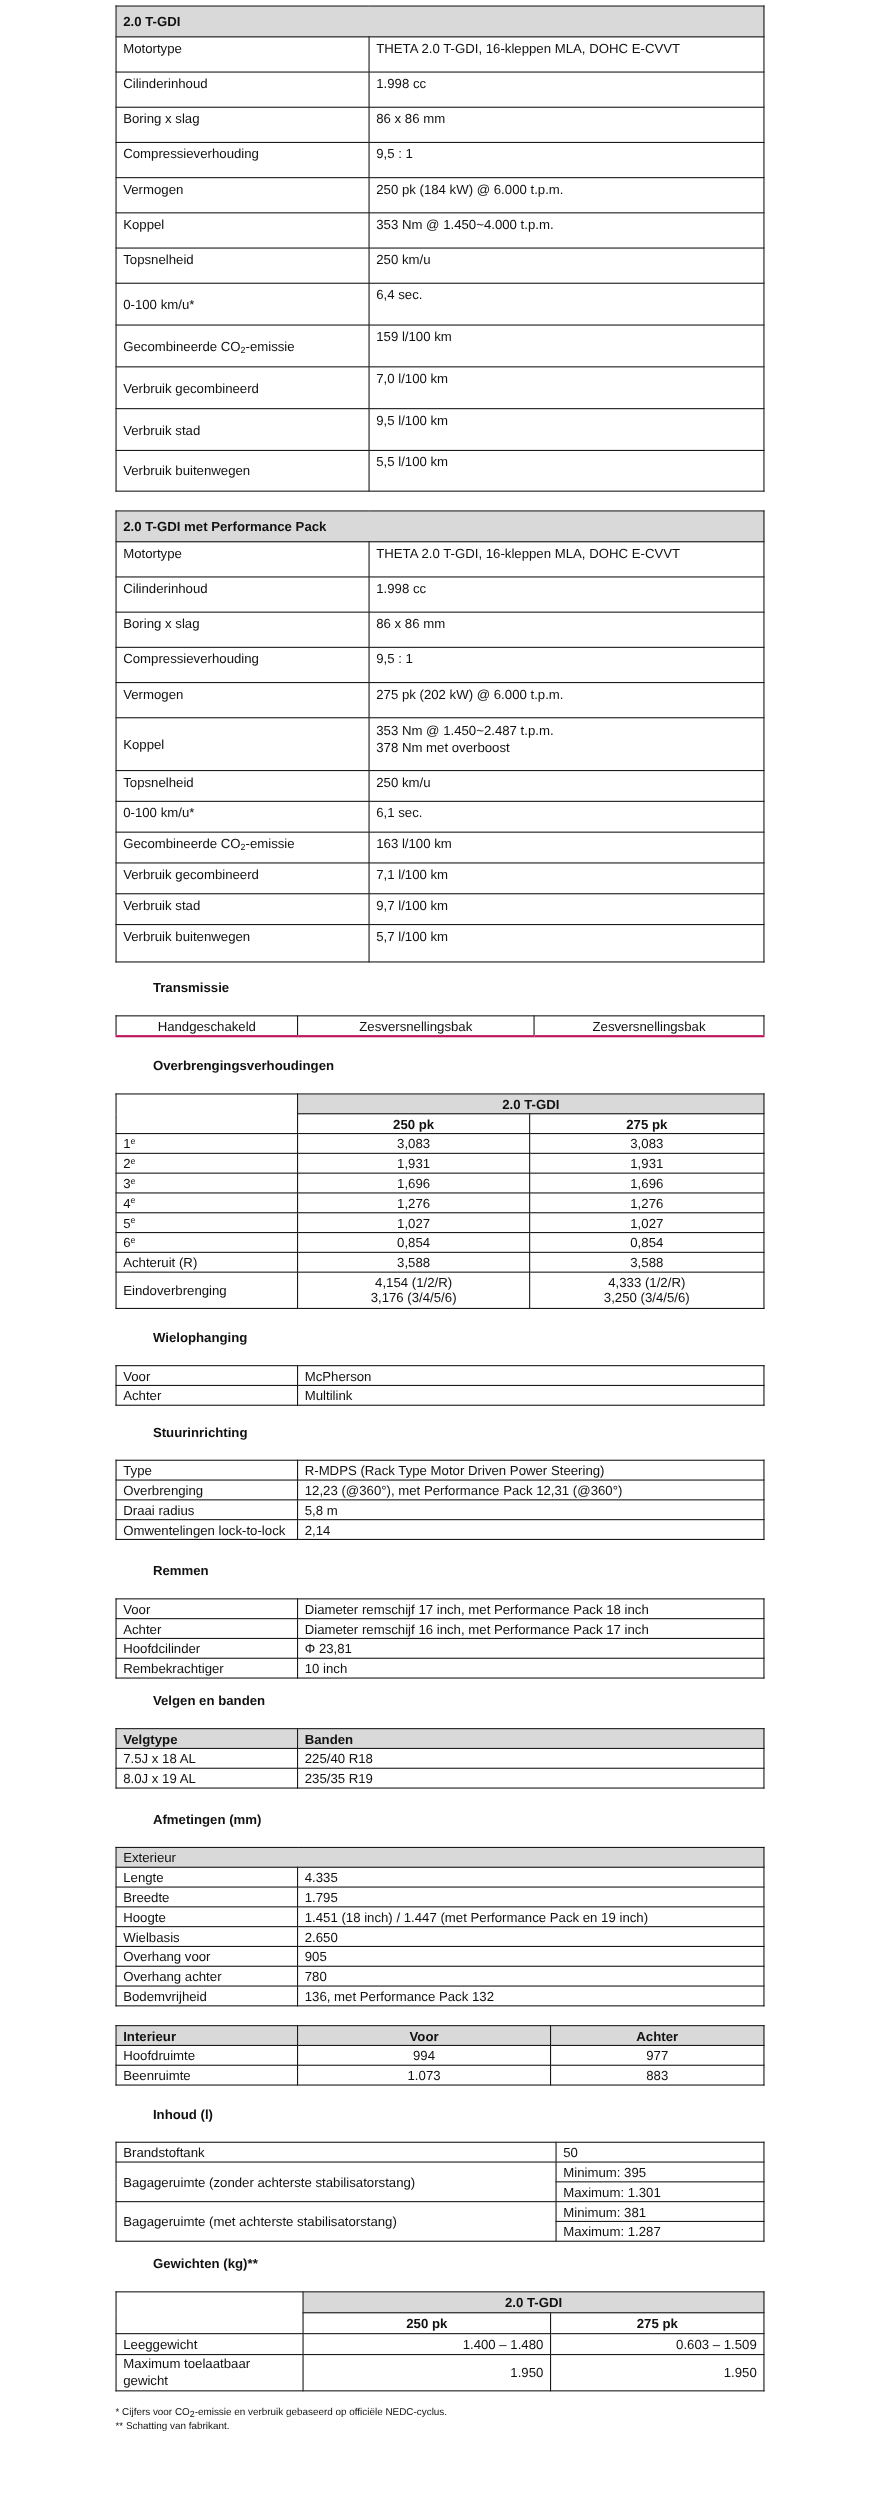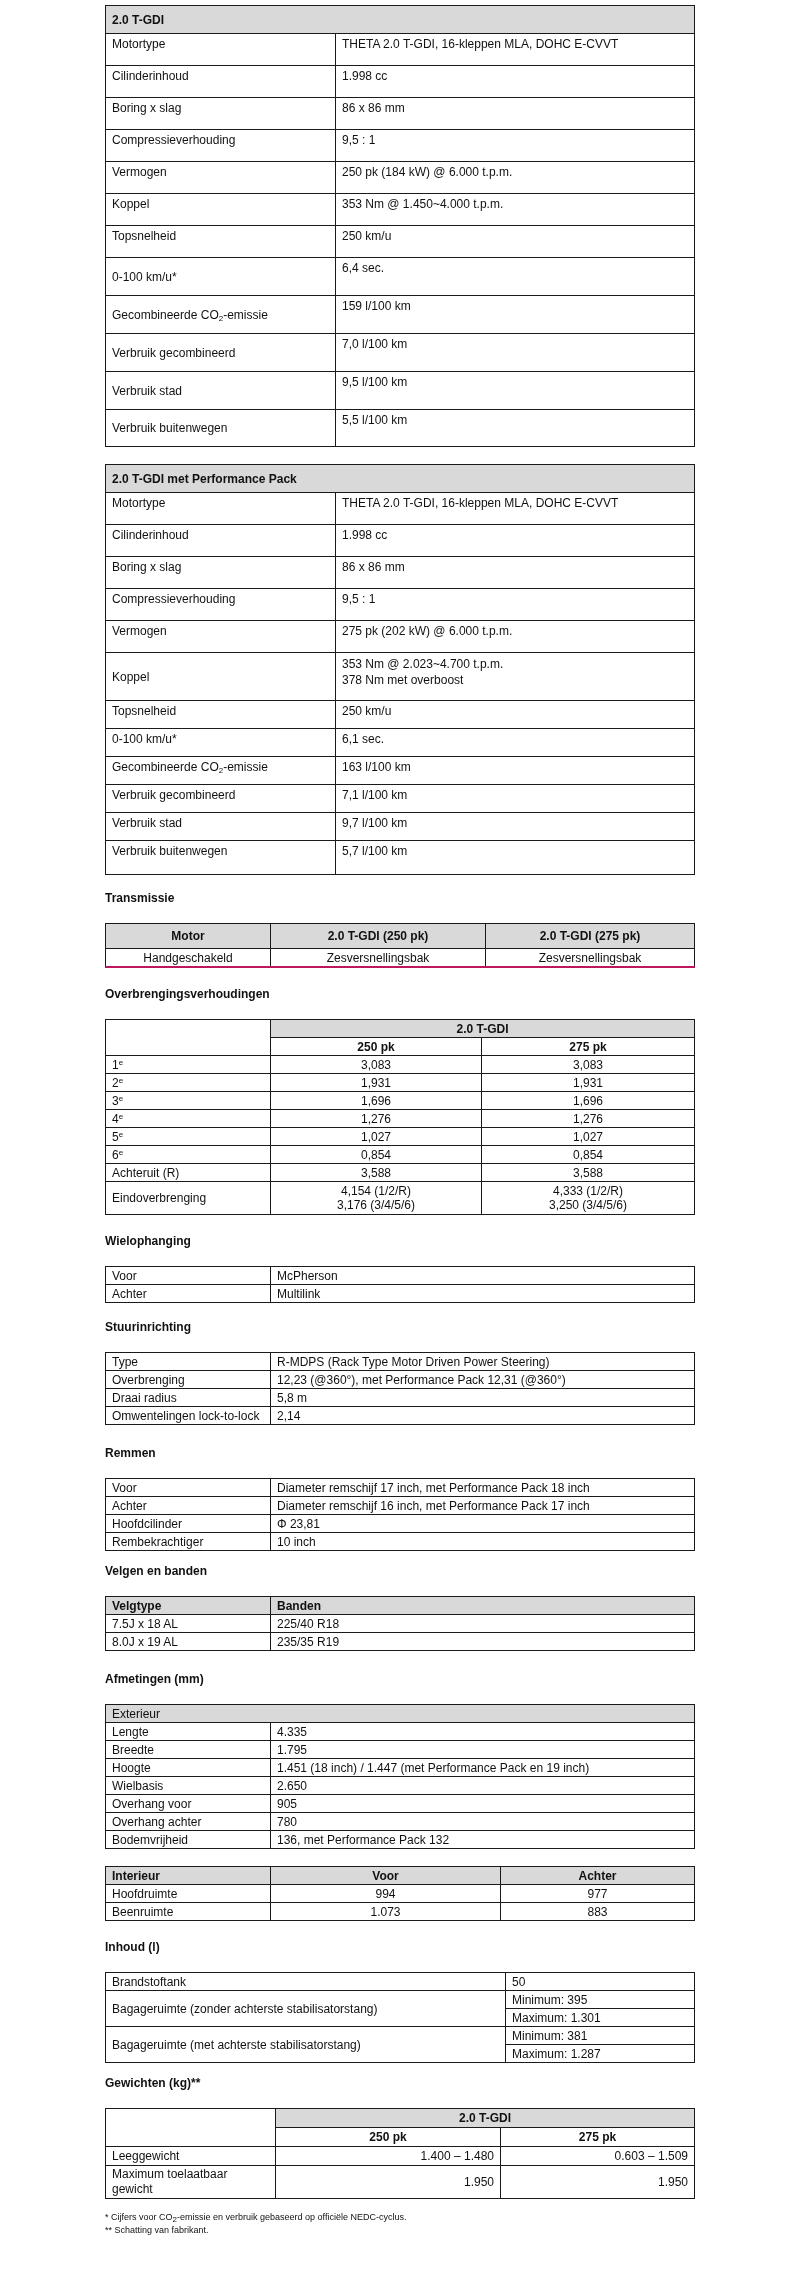--- a/index.html
+++ b/index.html
@@ -12,21 +12,21 @@
   td, th { border: 1px solid #1a1a1a; padding: 0 6px; vertical-align: top; font-weight: normal; text-align: left; line-height: 14px; }
   .engine { margin-top: 5px; }
   .engine th.title { background: #d9d9d9; font-weight: bold; height: 27px; vertical-align: middle; padding-left: 6px; }
   .engine td { height: 28px; padding-top: 3px; }
   .engine td.tall { height: 34px; padding-top: 3px; }
   .engine td.label-mid { vertical-align: middle; padding-top: 0; }
   .engine tr:last-child td { height: 33px; }
   .engine col.c1 { width: 230px; }
   .gap-table { height: 17px; }
   h3 { font-size: 12px; font-weight: bold; margin: 0; padding: 0; height: 16px; line-height: 16px; }
-  .sec-title { margin-top: 16px; margin-bottom: 17px; }
+  .sec-title { margin-top: 16px; margin-bottom: 17px; margin-left: 34px; }
   .grey { background: #d9d9d9; }
   .bold { font-weight: bold; }
   .center { text-align: center; }
   .compact td, .compact th { height: 17px; line-height: 16px; vertical-align: middle; }
   .trans td, .trans th { height: 17px; line-height: 16px; vertical-align: middle; text-align: center; }
   .trans th { background: #d9d9d9; font-weight: bold; height: 24px; }
   .trans tr:last-child td { border-bottom: 2px solid #be185d; }
   .gear td, .gear th { height: 17px; line-height: 16px; vertical-align: middle; }
   .gear th { font-weight: bold; text-align: center; }
   .gear td.num { text-align: center; }
@@ -132,21 +132,21 @@
           <td>Compressieverhouding</td>
           <td>9,5 : 1</td>
         </tr>
     <tr>
           <td>Vermogen</td>
           <td>275 pk (202 kW) @ 6.000 t.p.m.</td>
         </tr>
     <tr>
           <td class="label-mid" style="height:44px">Koppel</td>
           <td style="height:44px;line-height:16px">
-            <div>353 Nm @ 2.023~4.700 t.p.m.</div>
+            <div>353 Nm @ 1.450~2.487 t.p.m.</div>
             <div>378 Nm met overboost</div>
           </td>
         </tr>
     <tr>
           <td style="height:24px">Topsnelheid</td>
           <td style="height:24px">250 km/u</td>
         </tr>
     <tr>
           <td style="height:24px">0-100 km/u*</td>
           <td style="height:24px">6,1 sec.</td>
@@ -171,25 +171,20 @@
     </table>
 
   <h3 class="sec-title" style="margin-top:15px">Transmissie</h3>
   <table class="trans">
     <colgroup>
         <col style="width:165px">
         <col style="width:215px">
         <col>
       </colgroup>
     <tbody>
-        <tr>
-      <th>Motor</th>
-      <th>2.0 T-GDI (250 pk)</th>
-      <th>2.0 T-GDI (275 pk)</th>
-    </tr>
     <tr>
       <td>Handgeschakeld</td>
       <td>Zesversnellingsbak</td>
       <td>Zesversnellingsbak</td>
     </tr>
   </tbody>
     </table>
 
   <h3 class="sec-title" style="margin-top:18px">Overbrengingsverhoudingen</h3>
   <table class="gear">

